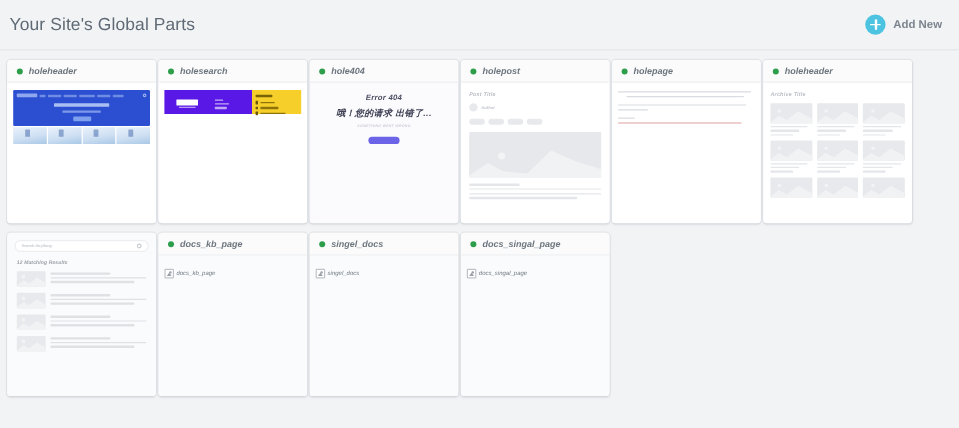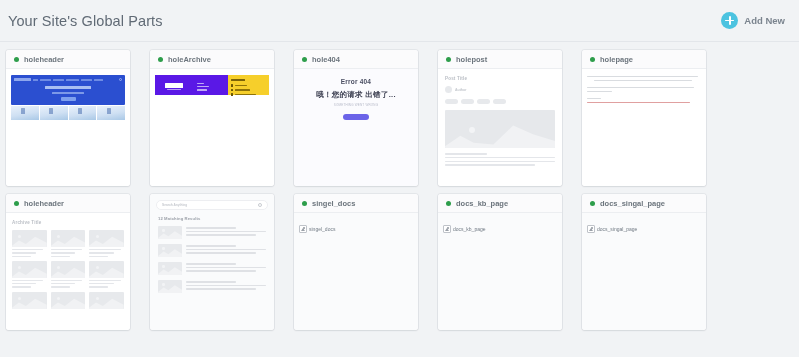--- a/index.html
+++ b/index.html
@@ -46,21 +46,22 @@
     content: ""; position: absolute; background: #fff; border-radius: 1px;
   }
   .plus-circle:before { left: 4px; right: 4px; top: 7.6px; height: 1.8px; }
   .plus-circle:after { top: 4px; bottom: 4px; left: 7.6px; width: 1.8px; }
 
   
   .grid {
     padding: 8px 6px;
     display: flex;
     flex-wrap: wrap;
-    gap: 8px 20px;
+    gap: 8px 2px;
+    font-style: italic;
   }
   .card {
     width: 124px;
     height: 136px;
     background: #fdfdfe;
     border-radius: 3px;
     box-shadow: 0 1px 2px rgba(30,40,55,.07), 0 0 0 1px rgba(225,228,232,.9);
     display: flex;
     flex-direction: column;
     overflow: hidden;
@@ -215,21 +216,21 @@
             <div class="bh-cell"></div>
               <div class="bh-cell"></div>
           </div>
         </div>
       </div>
     </div>
 
     <div class="card">
       <div class="card-head">
         <span class="dot"></span>
-        <span class="card-title">holeArchive</span>
+        <span class="card-title">holesearch</span>
       </div>
       <div class="card-body">
         <div class="pv-footer">
           <div class="ft-left">
             <div>
               <div class="ft-logo"></div>
               <div class="ft-sub"></div>
             </div>
             <div class="ft-col" style="margin-left:10px">
               <div class="ft-l" style="width:7px"></div>
@@ -476,50 +477,50 @@
               </div>
             </div>
         </div>
       </div>
     </div>
 
 
     <div class="card">
       <div class="card-head">
         <span class="dot"></span>
+        <span class="card-title">docs_kb_page</span>
+      </div>
+      <div class="card-body">
+        <div class="pv-broken">
+          <span class="brk">
+            <span class="brk-icon"></span>
+            <span class="brk-alt">docs_kb_page</span>
+          </span>
+        </div>
+      </div>
+    </div>
+
+    <div class="card">
+      <div class="card-head">
+        <span class="dot"></span>
         <span class="card-title">singel_docs</span>
       </div>
       <div class="card-body">
         <div class="pv-broken">
           <span class="brk">
             <span class="brk-icon"></span>
             <span class="brk-alt">singel_docs</span>
           </span>
         </div>
       </div>
     </div>
 
     <div class="card">
       <div class="card-head">
         <span class="dot"></span>
-        <span class="card-title">docs_kb_page</span>
-      </div>
-      <div class="card-body">
-        <div class="pv-broken">
-          <span class="brk">
-            <span class="brk-icon"></span>
-            <span class="brk-alt">docs_kb_page</span>
-          </span>
-        </div>
-      </div>
-    </div>
-
-    <div class="card">
-      <div class="card-head">
-        <span class="dot"></span>
         <span class="card-title">docs_singal_page</span>
       </div>
       <div class="card-body">
         <div class="pv-broken">
           <span class="brk">
             <span class="brk-icon"></span>
             <span class="brk-alt">docs_singal_page</span>
           </span>
         </div>
       </div>

